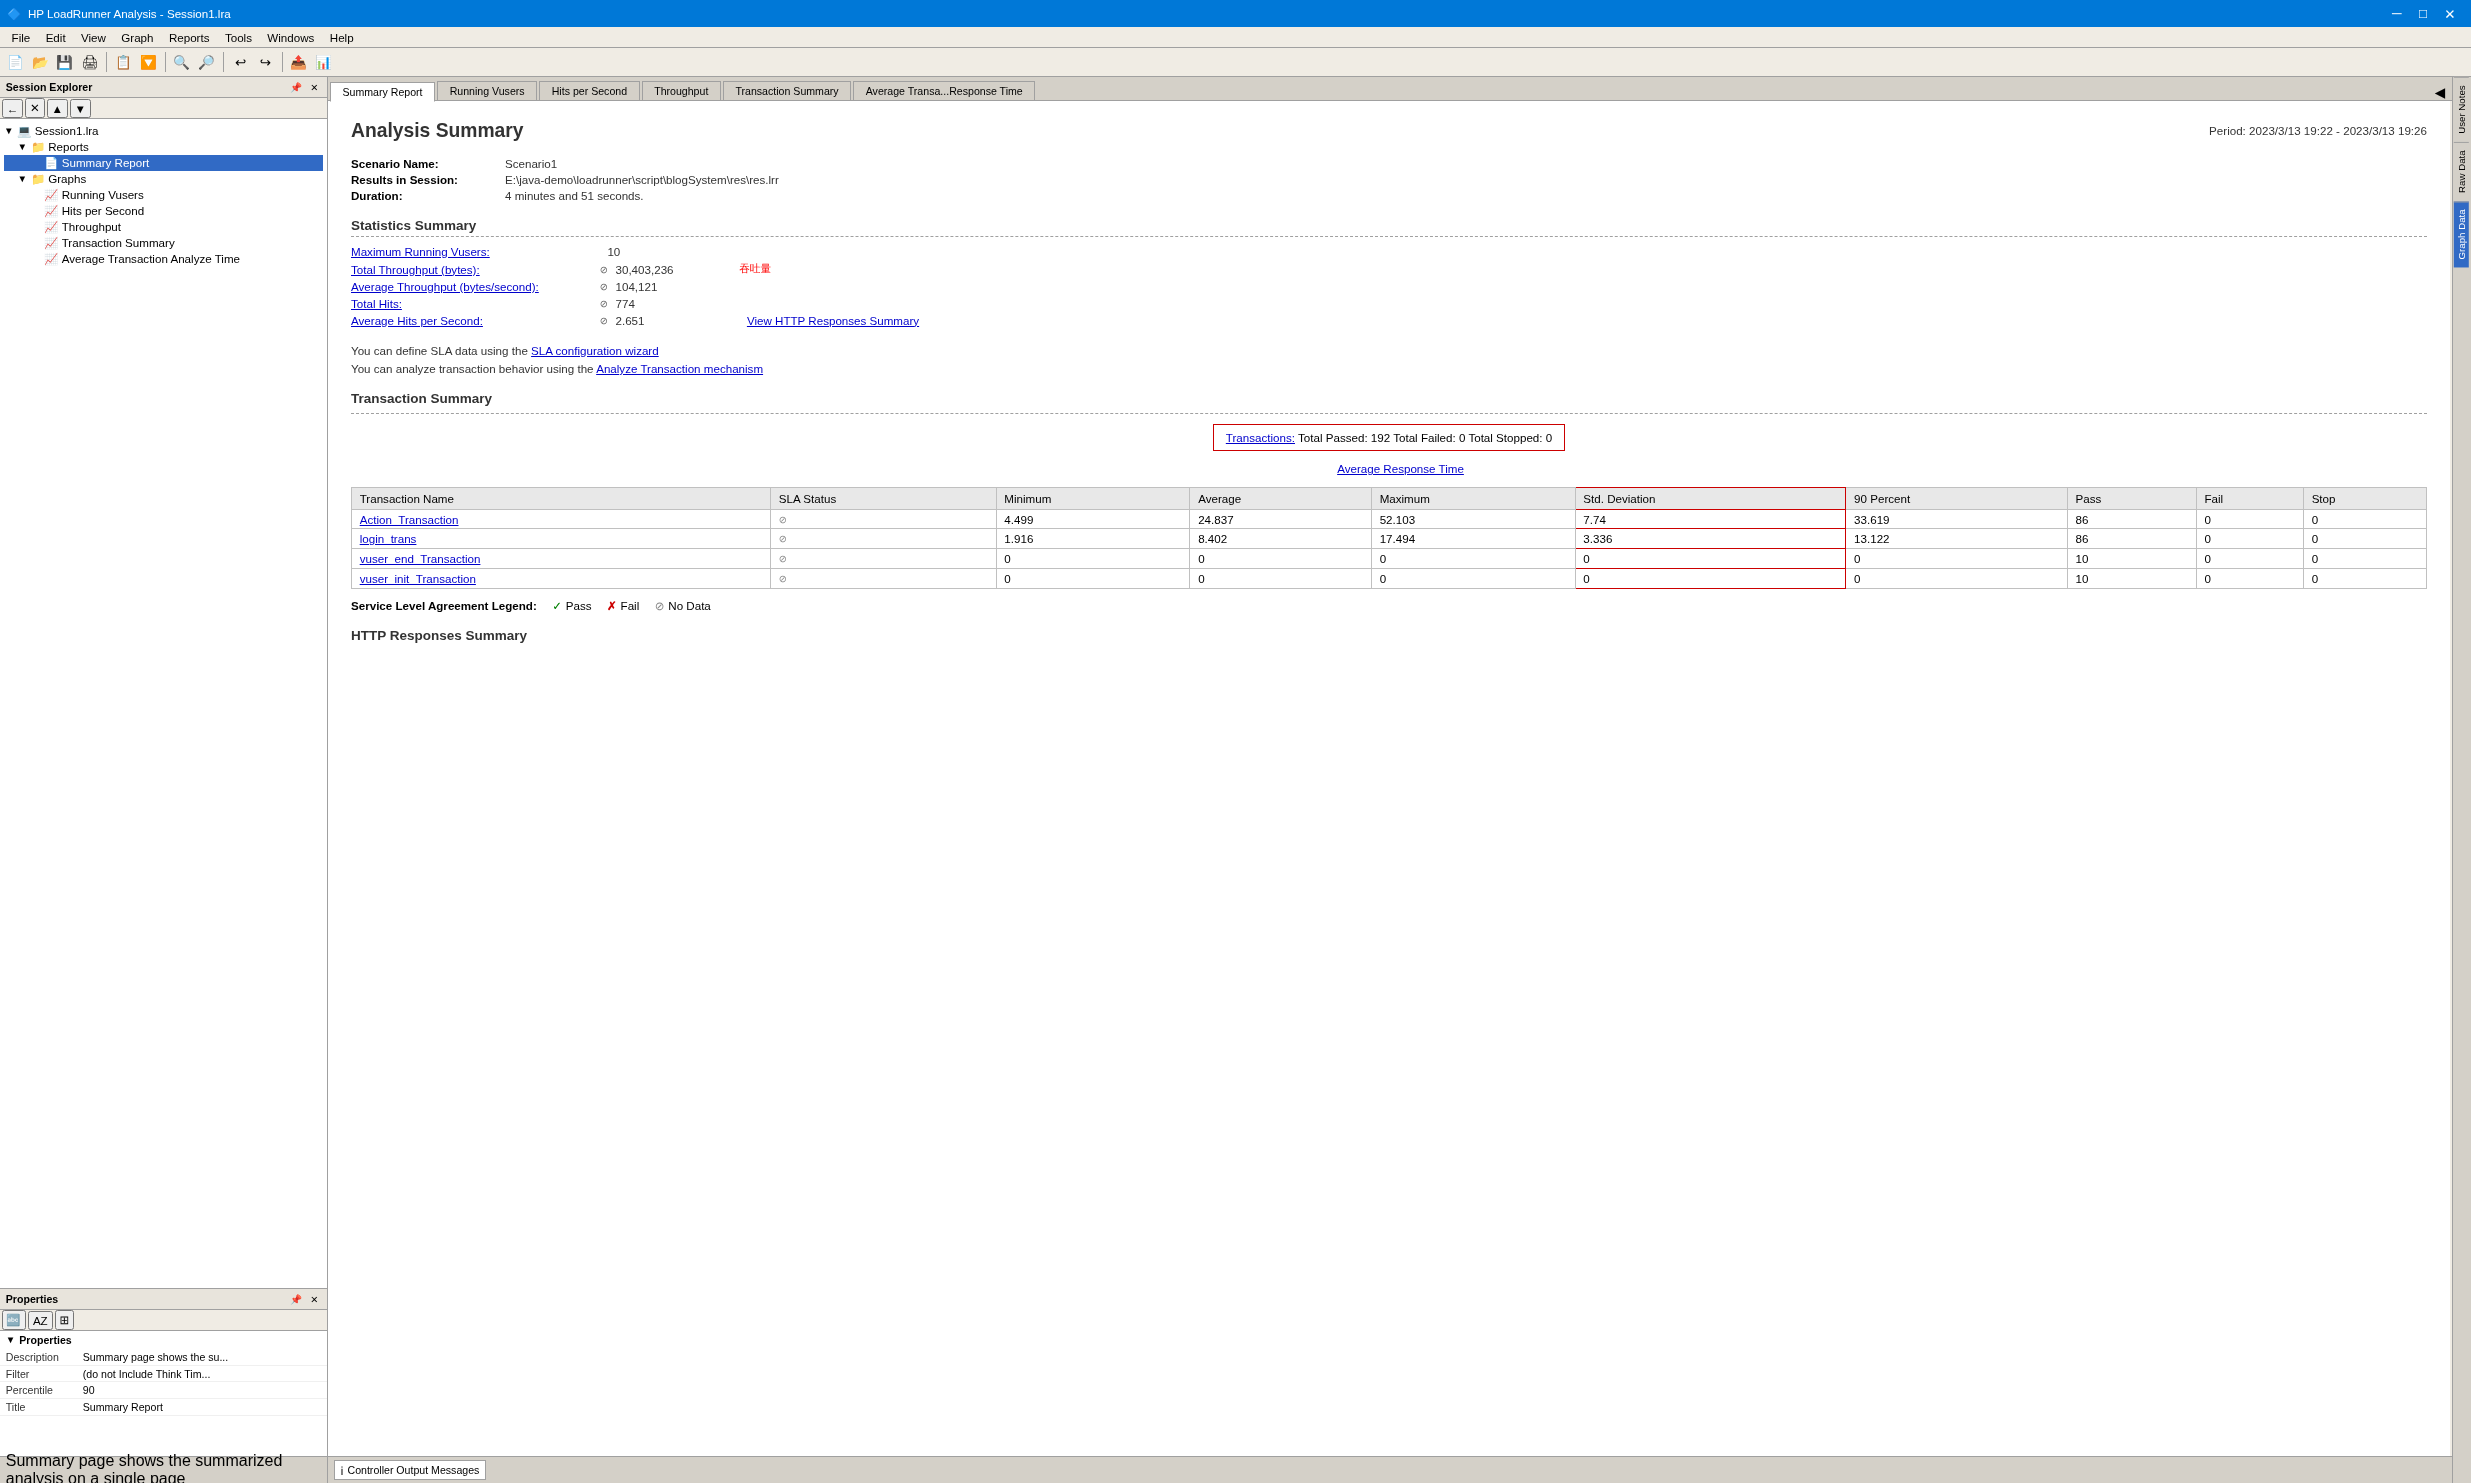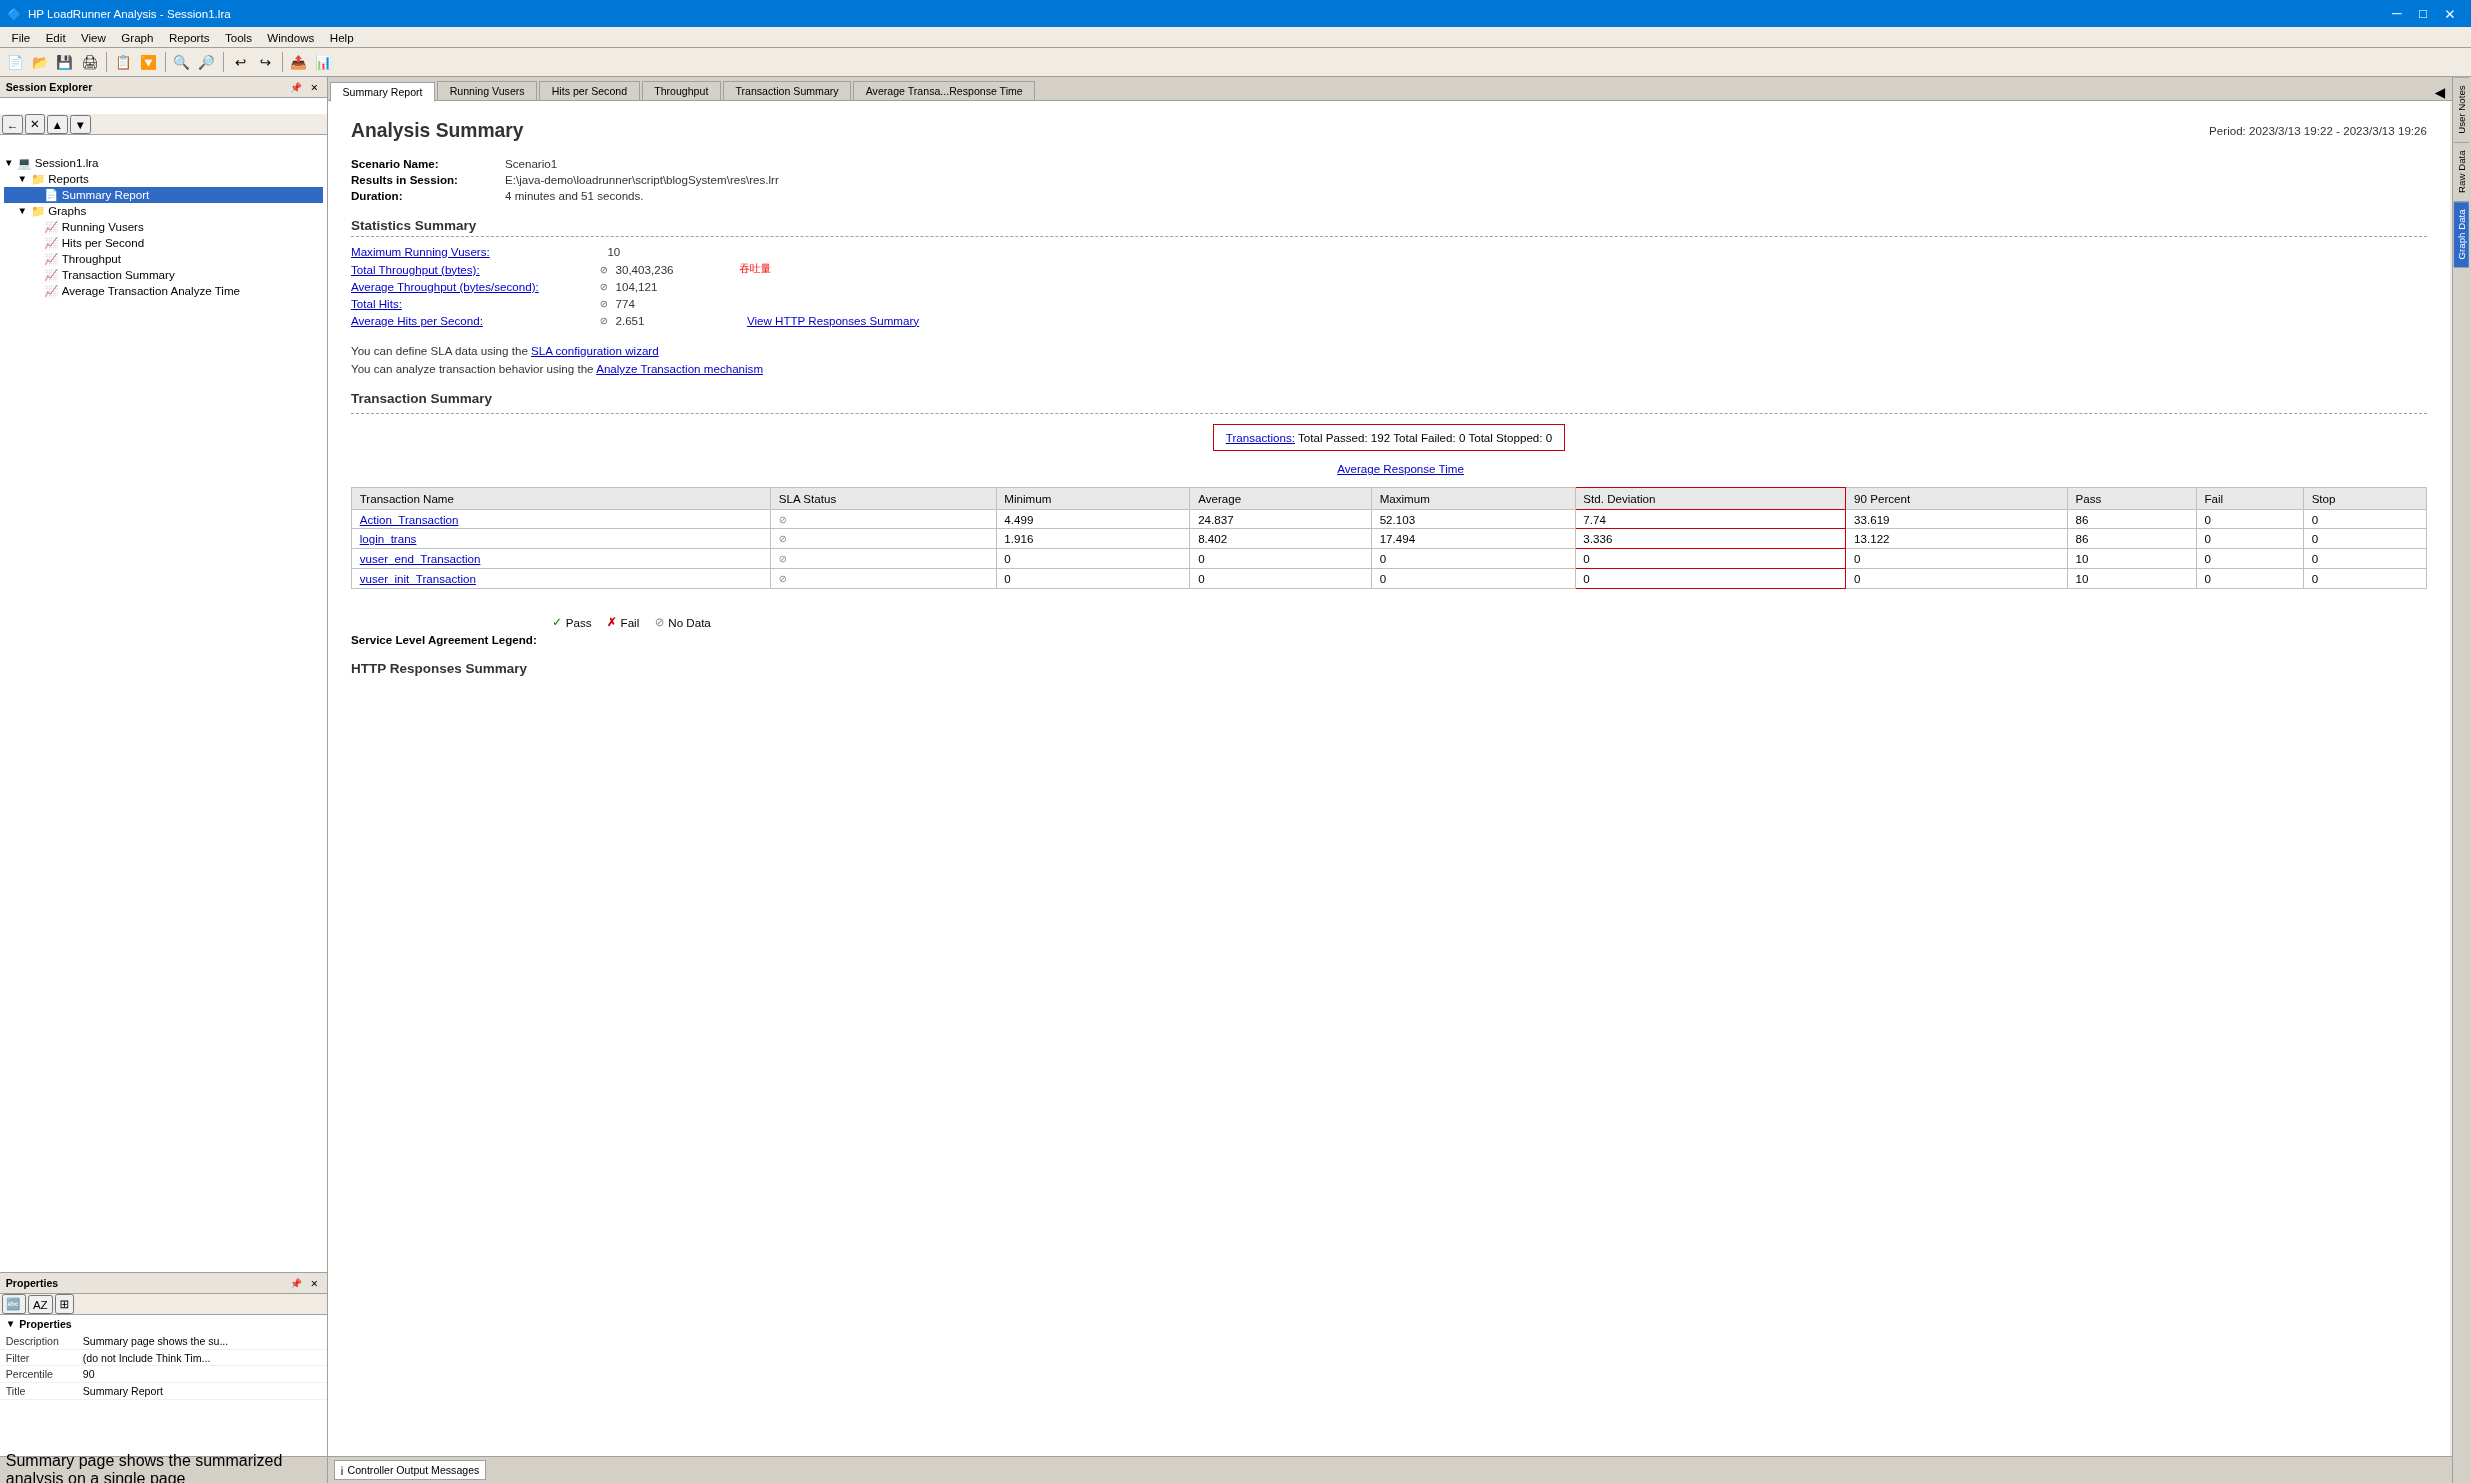--- a/index.html
+++ b/index.html
@@ -35,21 +35,21 @@
     .toolbar-sep { width: 1px; height: 19.3px; background: #a0a0a0; margin: 0 2.9px; }
 
     
     .main-layout {
       display: flex; height: calc(100vh - 77px);
     }
 
     
     .left-panel {
       width: 328px; min-width: 328px; background: white; border-right: 1.9px solid #a0a0a0;
-      display: flex; flex-direction: column; gap: 16px;
+      display: flex; flex-direction: column;
     }
     .panel-header {
       background: #e8e4dc; border-bottom: 1px solid #a0a0a0; padding: 2.9px 5.8px;
       display: flex; align-items: center; justify-content: space-between; height: 21px;
     }
     .panel-header-title { font-weight: bold; font-size: 10.6px; }
     .panel-header-btns { display: flex; gap: 1.9px; }
     .panel-header-btn { font-size: 9.7px; cursor: pointer; padding: 0 2.9px; }
 
     .panel-toolbar {
@@ -525,21 +525,21 @@
     <td>0</td>
     <td>10</td>
     <td>0</td>
     <td>0</td>
   </tr>
             </tbody>
         </table>
 
         
         <div class="sla-legend">
-          <span style="font-weight: bold; margin-top: 34px;">Service Level Agreement Legend:</span>
+          <span style="font-weight: bold;">Service Level Agreement Legend:</span>
           <span class="legend-item">
             <span class="legend-check">✓</span>
             <span>Pass</span>
           </span>
           <span class="legend-item">
             <span class="legend-x">✗</span>
             <span>Fail</span>
           </span>
           <span class="legend-item">
             <span class="legend-circle">⊘</span>

